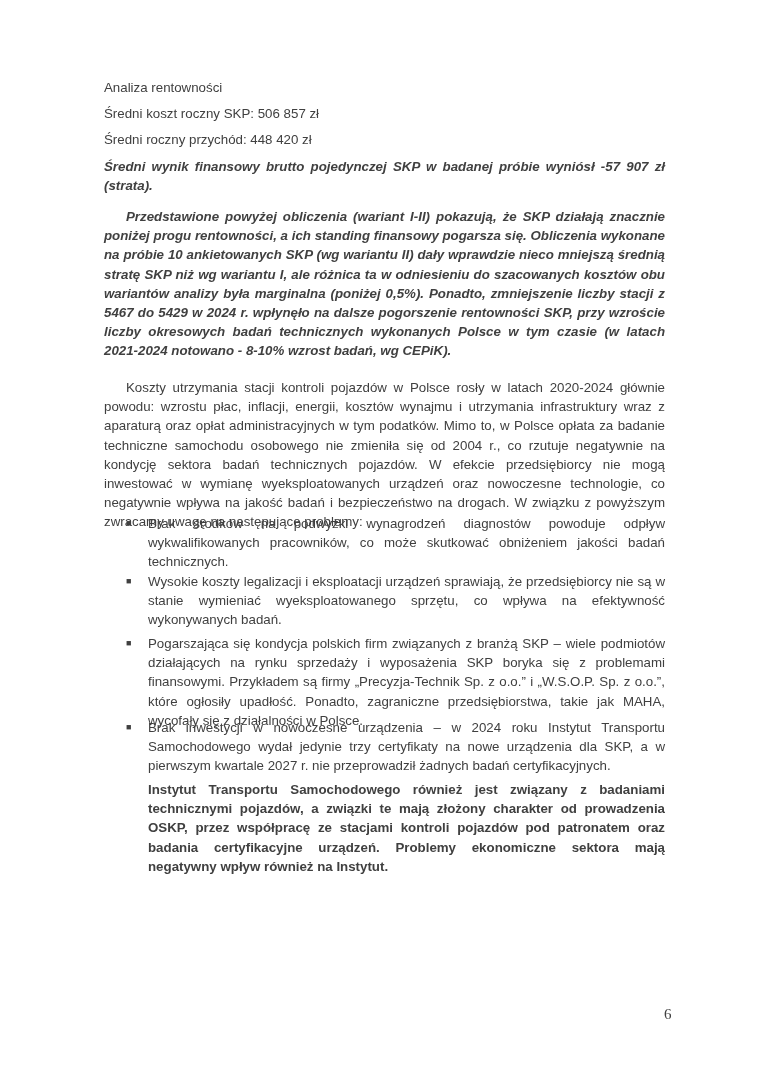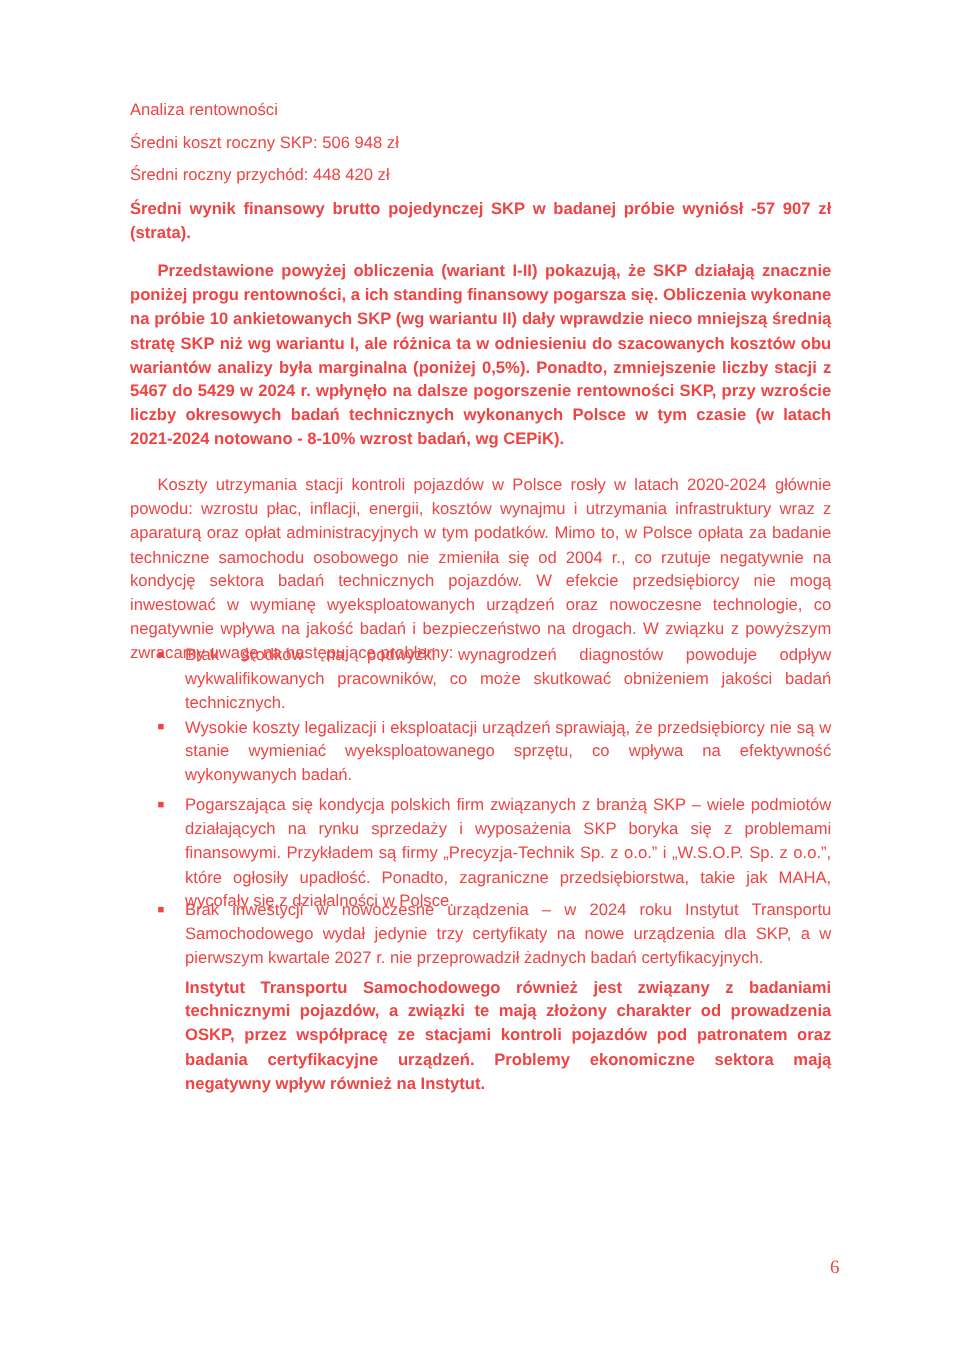--- a/index.html
+++ b/index.html
@@ -1,23 +1,23 @@
 <!DOCTYPE html>
 <html><head>
 <meta charset="utf-8">
 <style>
   html, body { margin: 0; padding: 0; background: #ffffff; }
   body { width: 768px; height: 1087px; position: relative; overflow: hidden; }
   .page {
     position: absolute; left: 0; top: 0; width: 672px; height: 1087px;
-    font-family: "Liberation Sans", sans-serif; color: #ef4444;
+    font-family: "Liberation Sans", sans-serif; color: #404040;
     font-size: 13.3px;
   }
   .line { position: absolute; left: 104px; white-space: nowrap; }
-  .bold { font-weight: bold; }
+  .bold { font-weight: bold; font-style: italic; }
   .para {
     position: absolute; left: 104px; width: 561px;
     text-align: justify; line-height: 19.2px;
   }
   .para .indent { display: inline-block; width: 22px; }
   .bullet-item {
     position: absolute; left: 148px; width: 517px;
     text-align: justify; line-height: 19.2px;
   }
   .bullet-mark {
@@ -28,21 +28,21 @@
     position: absolute; left: 664px; top: 1006px;
     font-family: "Liberation Serif", serif; font-size: 15px;
   }
 </style>
 </head>
 <body>
 
 <div class="page">
 
   <div class="line" style="top:80px;">Analiza rentowności</div>
-  <div class="line" style="top:106px;">Średni koszt roczny SKP: 506 948 zł</div>
+  <div class="line" style="top:106px;">Średni koszt roczny SKP: 506 857 zł</div>
   <div class="line" style="top:132px;">Średni roczny przychód: 448 420 zł</div>
 
   <div class="para bold" style="top:157px;">Średni wynik finansowy brutto pojedynczej SKP w badanej próbie wyniósł -57 907 zł (strata).</div>
 
   <div class="para bold" style="top:207px;"><span class="indent"></span><span>Przedstawione powyżej obliczenia (wariant I-II) pokazują, że SKP działają znacznie poniżej progu rentowności, a ich standing finansowy pogarsza się. Obliczenia wykonane na próbie 10 ankietowanych SKP (wg wariantu II) dały wprawdzie nieco mniejszą średnią stratę SKP niż wg wariantu I, ale różnica ta w odniesieniu do szacowanych kosztów obu wariantów analizy była marginalna (poniżej 0,5%). Ponadto, zmniejszenie liczby stacji z 5467 do 5429 w 2024 r. wpłynęło na dalsze pogorszenie rentowności SKP, przy wzroście liczby okresowych badań technicznych wykonanych Polsce w tym czasie (w latach 2021-2024 notowano - 8-10% wzrost badań, wg CEPiK).</span></div>
 
   <div class="para" style="top:378px;"><span class="indent"></span><span>Koszty utrzymania stacji kontroli pojazdów w Polsce rosły w latach 2020-2024 głównie powodu: wzrostu płac, inflacji, energii, kosztów wynajmu i utrzymania infrastruktury wraz z aparaturą oraz opłat administracyjnych w tym podatków. Mimo to, w Polsce opłata za badanie techniczne samochodu osobowego nie zmieniła się od 2004 r., co rzutuje negatywnie na kondycję sektora badań technicznych pojazdów. W efekcie przedsiębiorcy nie mogą inwestować w wymianę wyeksploatowanych urządzeń oraz nowoczesne technologie, co negatywnie wpływa na jakość badań i bezpieczeństwo na drogach. W związku z powyższym zwracamy uwagę na następujące problemy:</span></div>
 
   <div class="bullet-item" style="top:514px;">
     <span class="bullet-mark">■</span>

